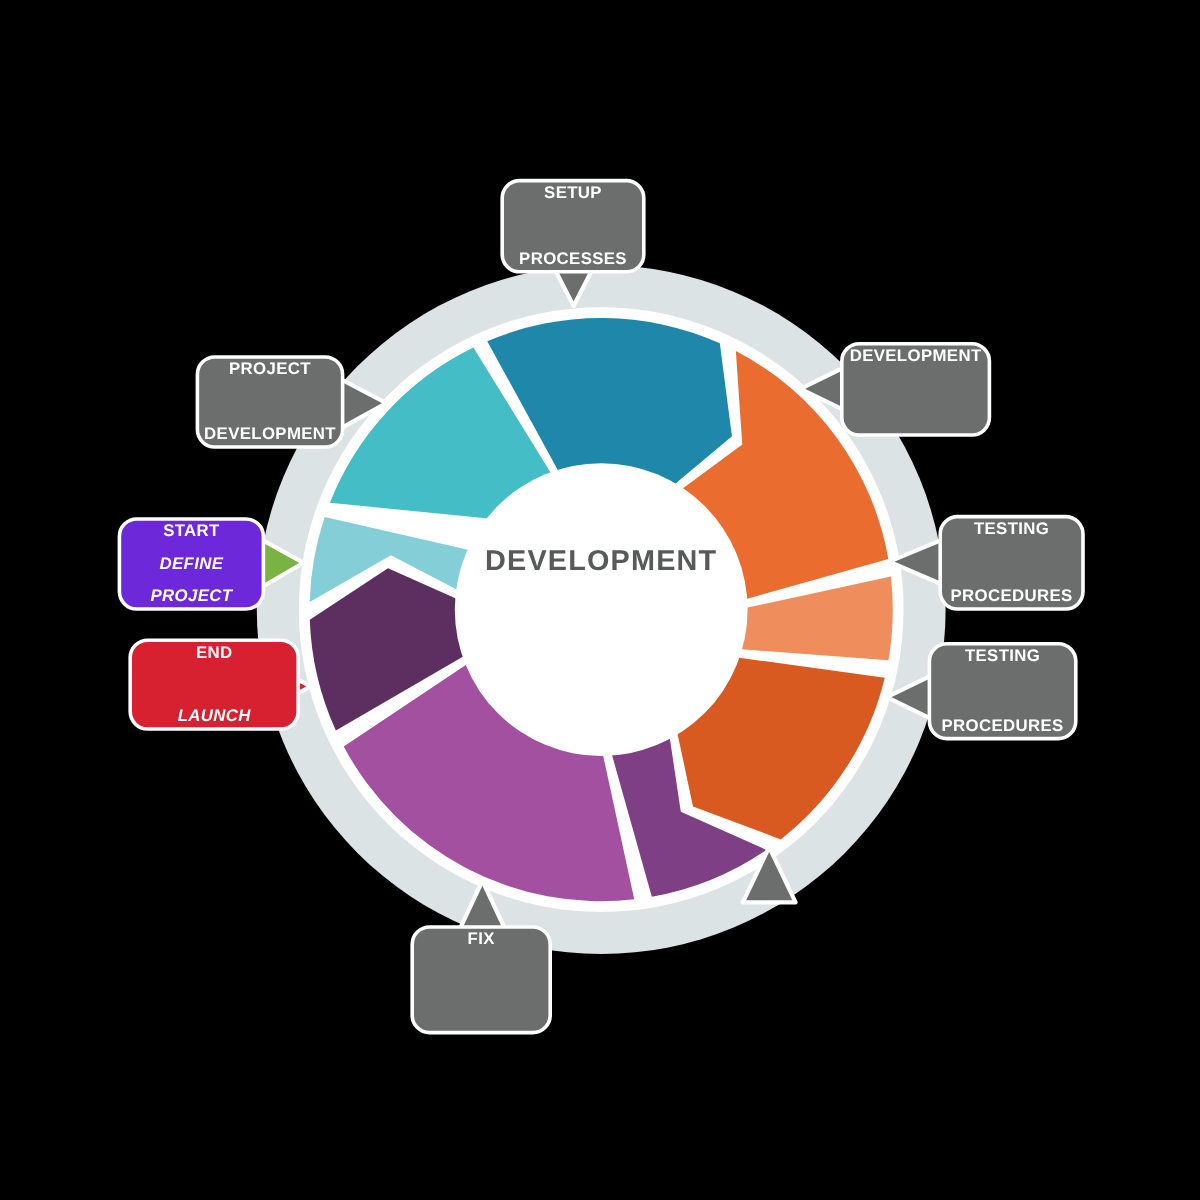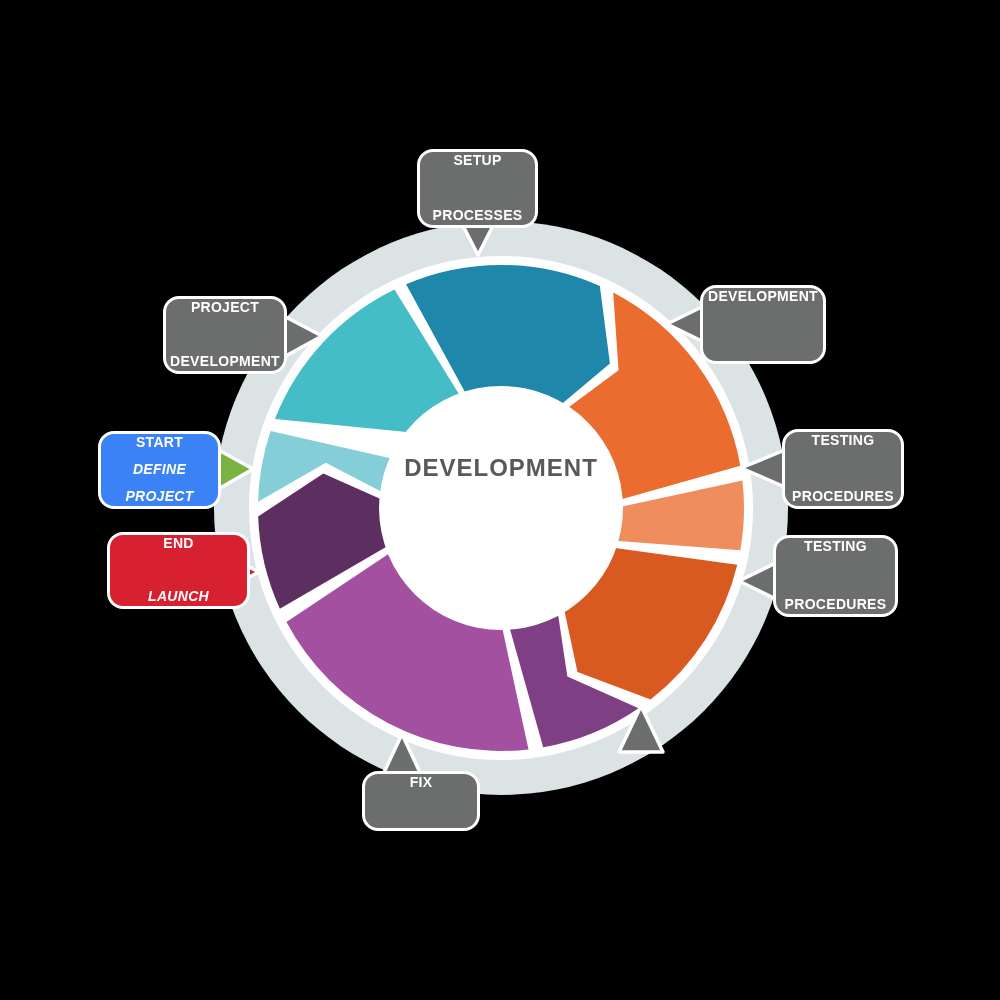--- a/index.html
+++ b/index.html
@@ -70,30 +70,30 @@
   <div class="callout" style="left: 782px; top: 429px; width: 122px; height: 80px; background: rgb(108, 109, 109);">
     <span>TESTING</span>
     <span>PROCEDURES</span>
 
   </div>
   <div class="callout" style="left: 773px; top: 535px; width: 125px; height: 82px; background: rgb(108, 109, 109);">
     <span>TESTING</span>
     <span>PROCEDURES</span>
 
   </div>
-  <div class="callout" style="left: 362px; top: 771px; width: 118px; height: 60px; background: rgb(108, 109, 109);">
+  <div class="callout" style="left: 342px; top: 771px; width: 118px; height: 91px; background: rgb(108, 109, 109);">
     <span>FIX</span>
 
   </div>
   <div class="callout" style="left: 163px; top: 296px; width: 124px; height: 78px; background: rgb(108, 109, 109);">
     <span>PROJECT</span>
     <span>DEVELOPMENT</span>
 
   </div>
-  <div class="callout" style="left: 98px; top: 431px; width: 123px; height: 78px; background: #3b82f6;">
+  <div class="callout" style="left: 98px; top: 431px; width: 123px; height: 78px; background: #6d28d9;">
     <span>START</span>
     <span class="it">DEFINE</span>
     <span class="it">PROJECT</span>
   </div>
   <div class="callout" style="left: 107px; top: 532px; width: 143px; height: 77px; background: rgb(215, 32, 48);">
     <span>END</span>
     <span class="it">LAUNCH</span>
 
   </div>
 

